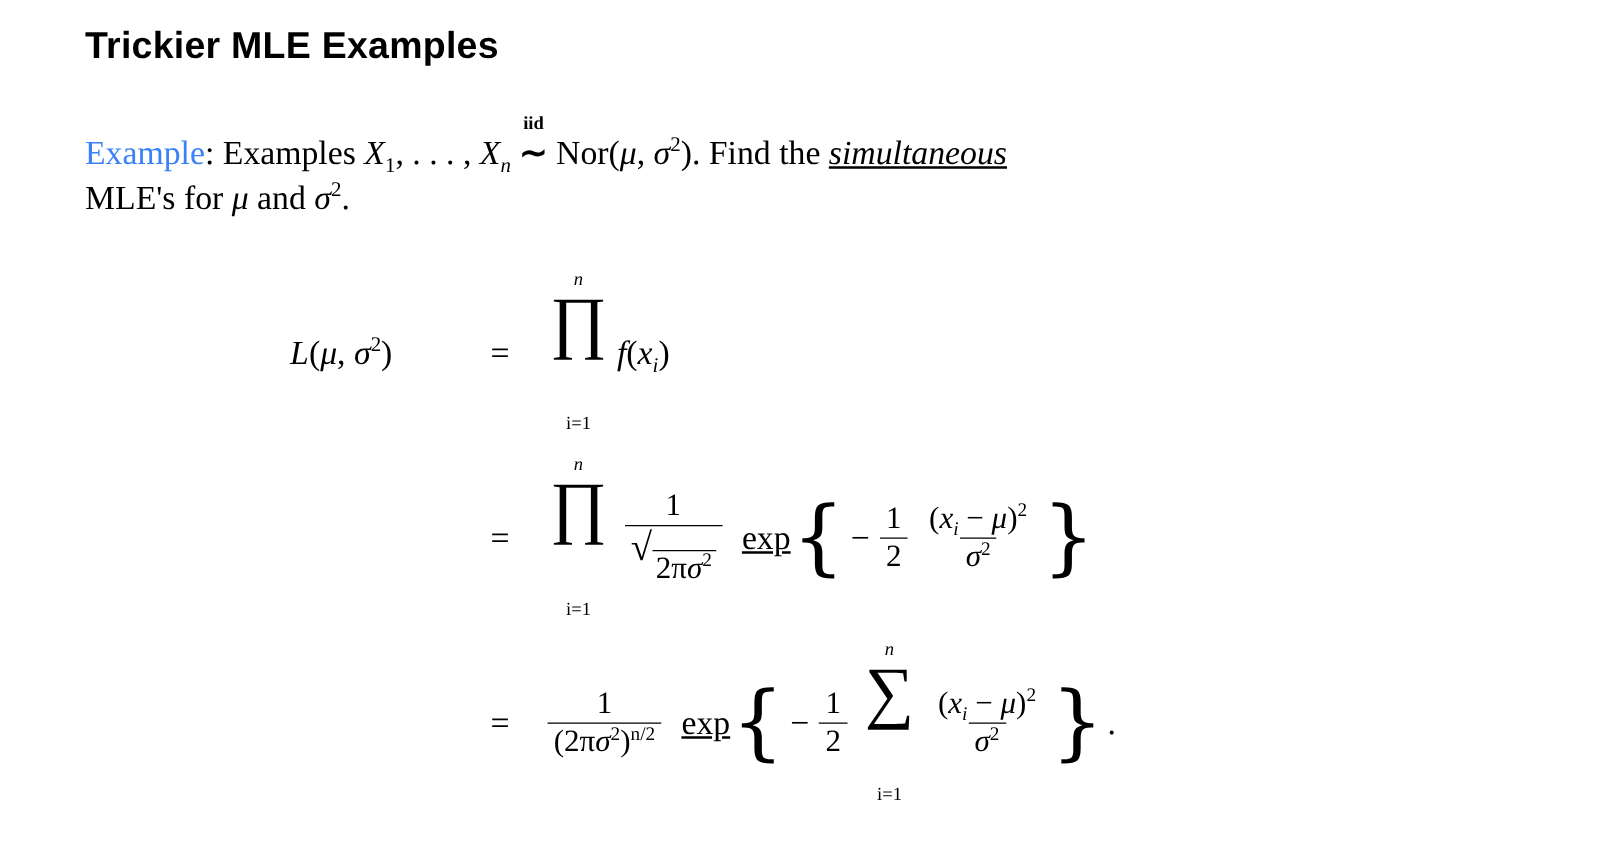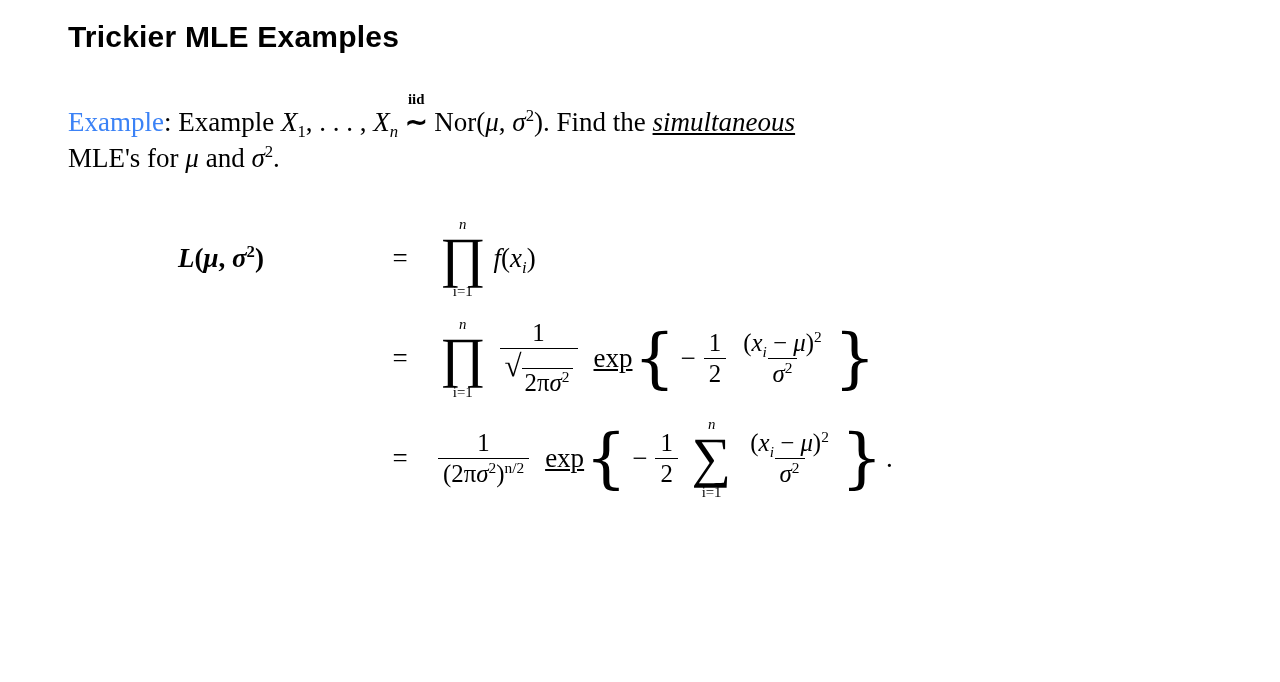--- a/index.html
+++ b/index.html
@@ -80,23 +80,22 @@
     margin-left: 110px;
     font-size: 27px;
   }
   .eq-row {
     display: flex;
     align-items: center;
     margin-bottom: 18px;
   }
   .eq-lhs {
     width: 190px;
-    text-align: left;
+    text-align: center;
     padding-right: 0;
-    font-weight: bold;
   }
   .eq-rel {
     width: 64px;
     text-align: center;
     font-style: normal;
   }
   .eq-rhs {
     display: flex;
     align-items: center;
   }
@@ -107,20 +106,21 @@
     font-style: normal;
     margin: 0 8px;
     line-height: 1;
   }
   .bigop .lim {
     font-size: 0.55em;
     font-style: italic;
   }
   .bigop .lim.rm {
     font-style: normal;
+    margin-top: 48px;
   }
   .bigop .glyph {
     font-size: 2.05em;
     line-height: 0.95;
   }
   .frac {
     display: inline-flex;
     flex-direction: column;
     align-items: center;
     vertical-align: middle;
@@ -172,21 +172,21 @@
   }
 </style>
 </head>
 <body>
 
 <div class="slide">
 
   <h1 class="slide-title">Trickier MLE Examples</h1>
 
   <div class="body-text">
-    <span class="kw">Example</span><span>: Example</span>
+    <span class="kw">Example</span><span>: Examples</span>
     <span class="math"><span>X</span><sub>1</sub></span><span class="rm">, . . . ,</span>
     <span class="math"><span>X</span><sub class="it-sub">n</sub></span>
     <span class="over"><span class="top">iid</span><span class="rm">∼</span></span>
     <span class="rm"><span>Nor(</span><span class="math">μ</span><span>,</span> <span class="math">σ</span><sup>2</sup><span>). Find the</span></span>
     <span class="it">simultaneous</span><br>
     <span>MLE's for</span>
     <span class="math">μ</span>
     <span>and</span>
     <span class="math"><span>σ</span><sup>2</sup></span><span>.</span>
   </div>

